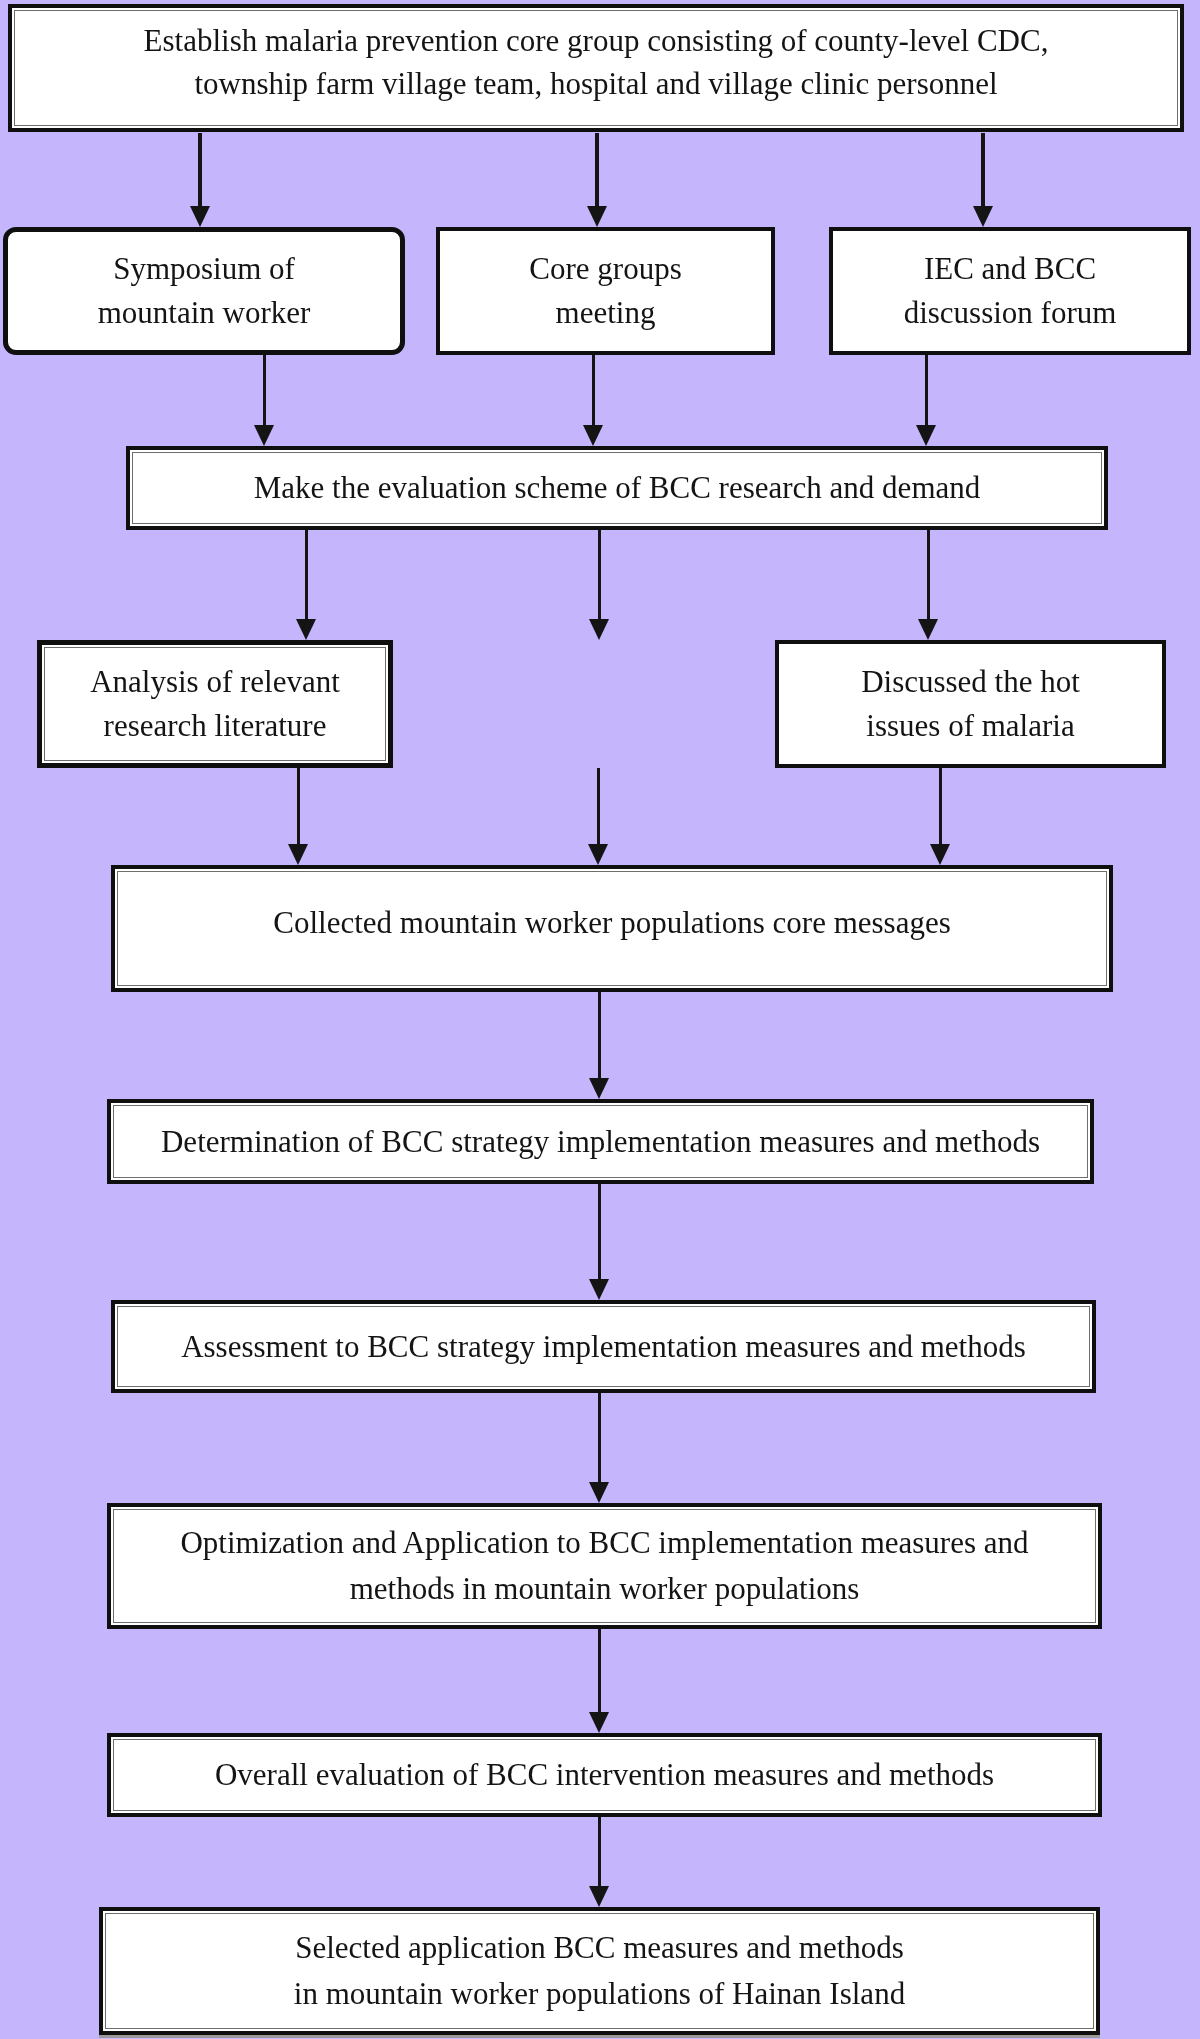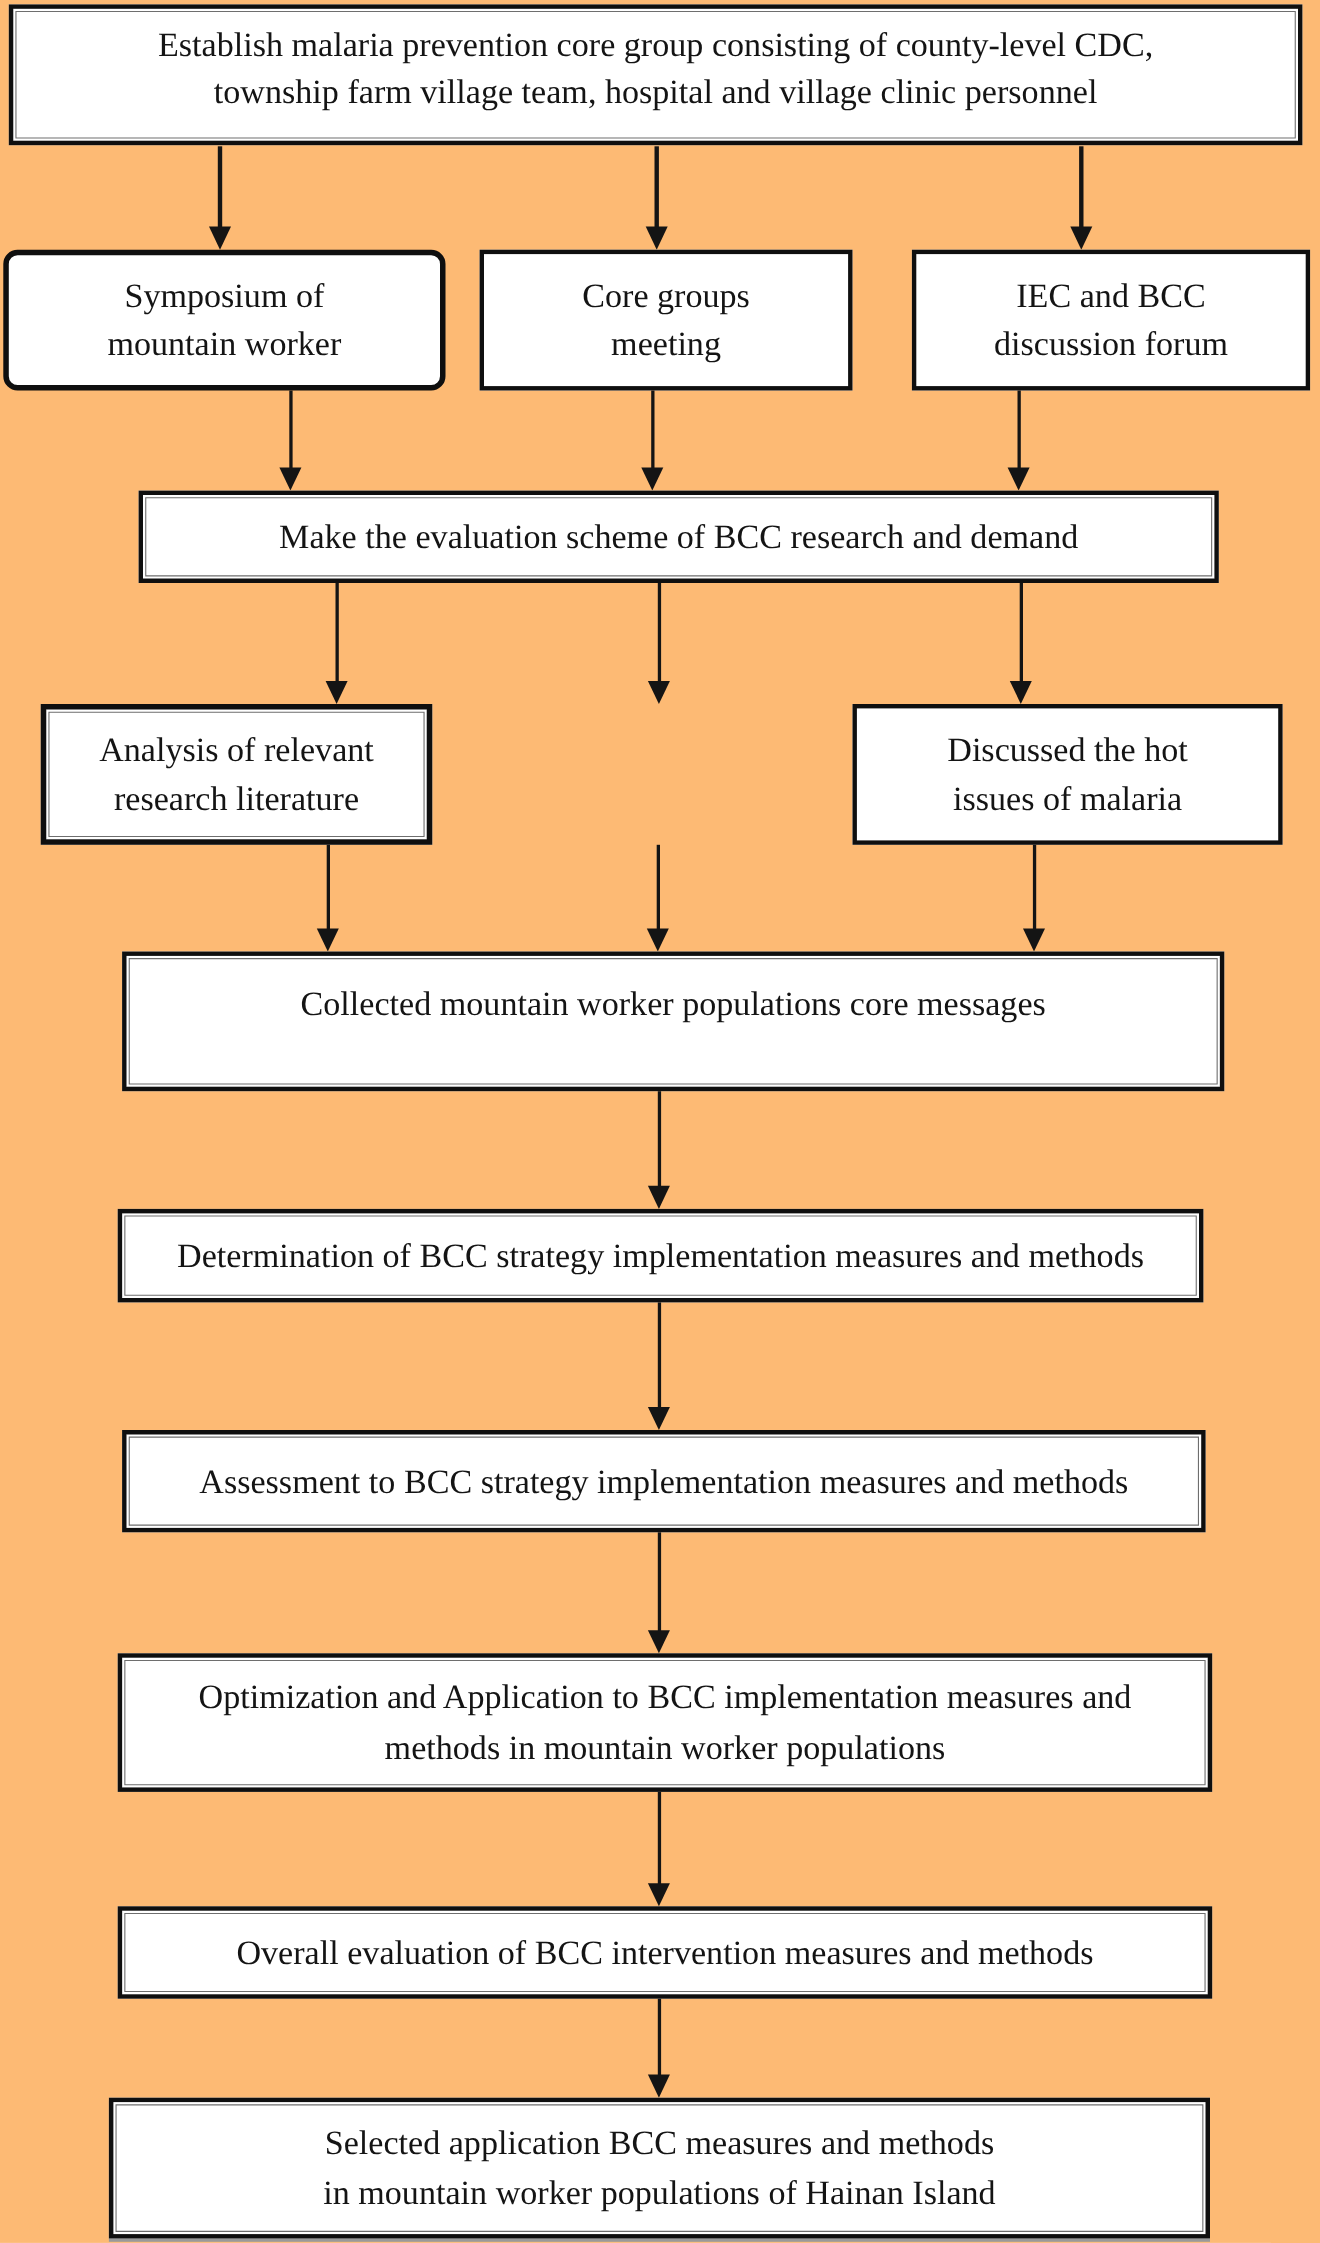--- a/index.html
+++ b/index.html
@@ -4,21 +4,21 @@
 <style>
   html, body {
     margin: 0;
     padding: 0;
     background: #ffffff;
   }
   .canvas {
     position: relative;
     width: 1200px;
     height: 2039px;
-    background: #fdba74;
+    background: #c4b5fd;
     font-family: "Liberation Serif", "DejaVu Serif", serif;
     color: #141414;
     overflow: hidden;
   }
   .box {
     position: absolute;
     box-sizing: border-box;
     border: 4px solid #0f0f0f;
     background: #ffffff;
     display: flex;
@@ -30,21 +30,21 @@
     line-height: 44px;
   }
   .box.dbl {
     box-shadow: inset 0 0 0 2px #ffffff, inset 0 0 0 3px #6e6e6e;
   }
   .box.thickb {
     border-width: 5px;
   }
   .box.top-align {
     justify-content: flex-start;
-    padding-top: 22px;
+    padding-top: 32px;
   }
   .box.lift {
     padding-bottom: 12px;
     line-height: 43px;
   }
   .box.shadow-bottom {
     box-shadow: 0 3px 0 #9a9a9a, inset 0 0 0 2px #ffffff, inset 0 0 0 3px #6e6e6e;
   }
   .box.wide2 {
     line-height: 46px;

